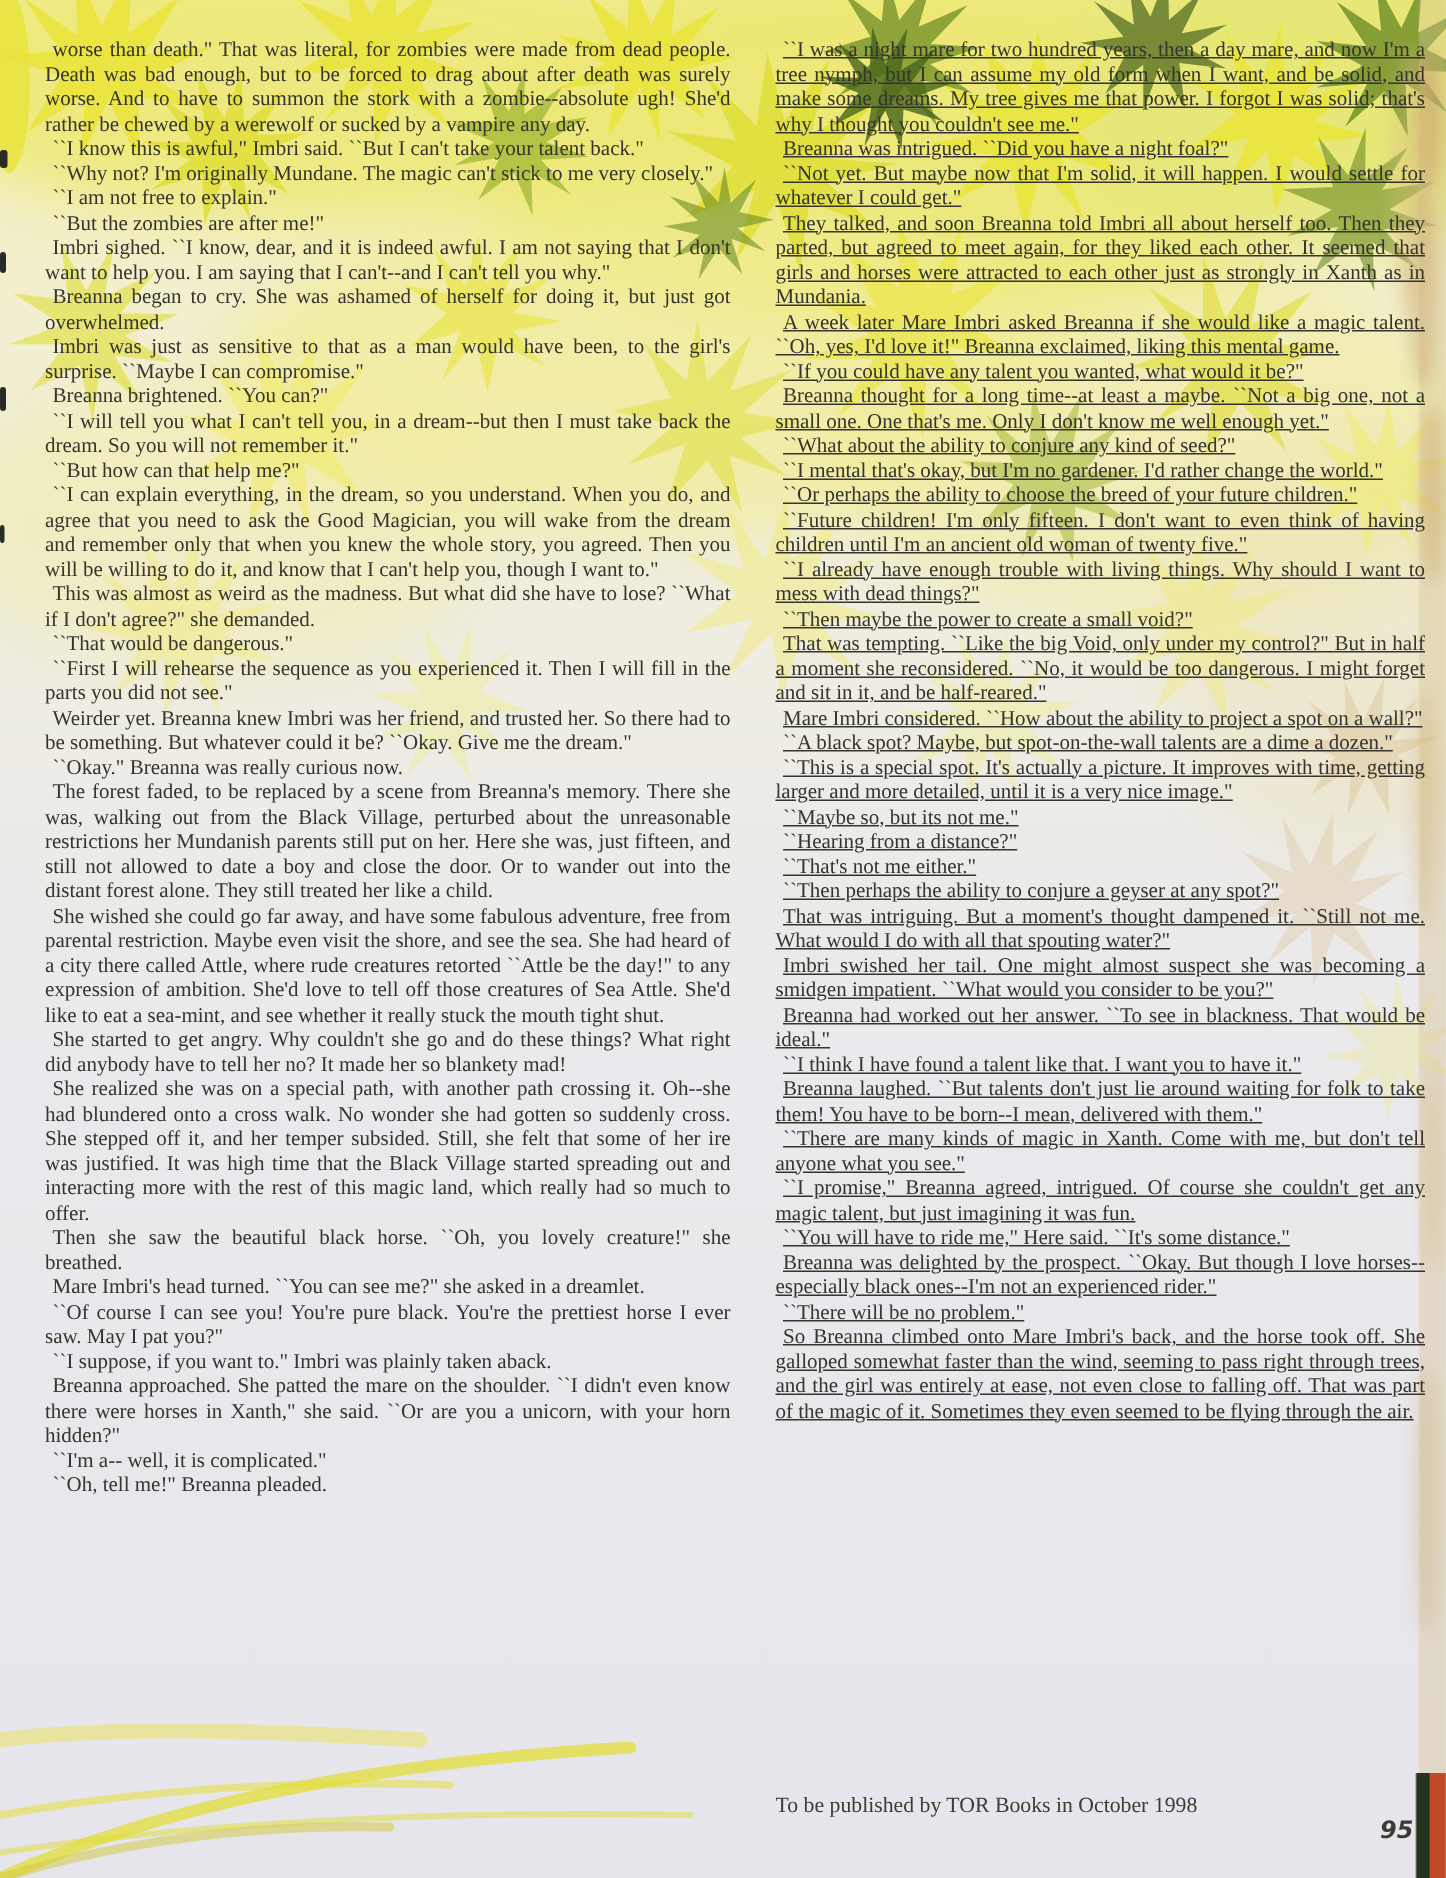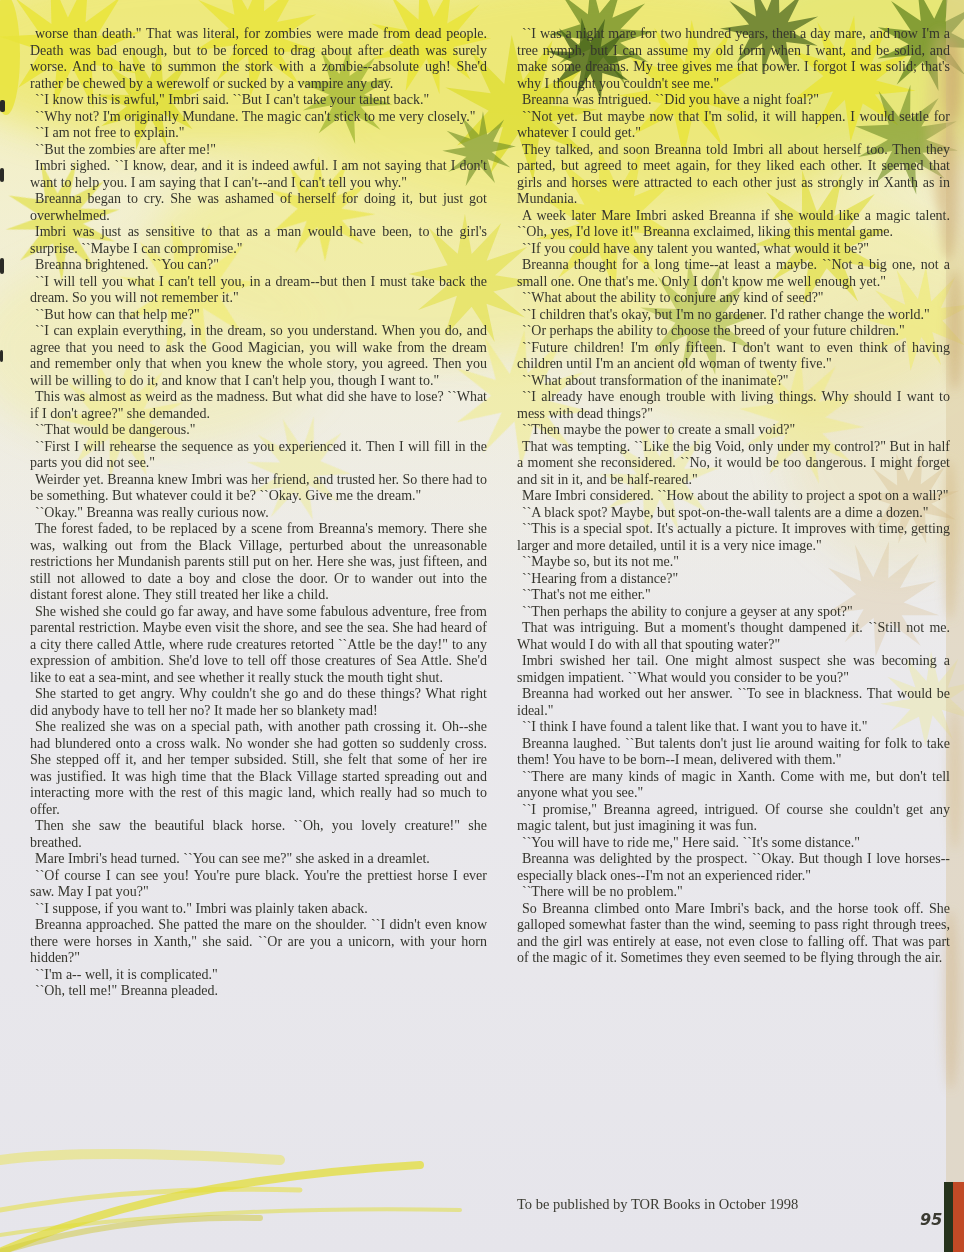--- a/index.html
+++ b/index.html
@@ -23,21 +23,21 @@
   }
   svg.decor { position: absolute; inset: 0; display: block; }
   .columns {
     position: absolute; left: 30px; top: 26px; width: 920px;
     display: flex; gap: 30px;
     color: #35352d;
     font-size: 14px; line-height: 16.5px;
   }
   .col { text-align: justify; }
   .col-left  { width: 457px; }
-  .col-right { width: 433px; }
+  .col-right { width: 433px; text-decoration: underline; }
   .para { margin: 0; text-indent: 5px; }
   .pub-note {
     position: absolute; left: 517px; top: 1196px; width: 433px;
     text-align: left; font-size: 14.5px; color: #3c3c33;
   }
   .page-number {
     position: absolute; left: 920px; top: 1210px; width: 30px;
     font-family: "DejaVu Sans", sans-serif;
     font-style: italic; font-weight: 600;
     font-size: 16px; color: #3b3b32;
@@ -166,24 +166,23 @@
       </section>
     <section class="col col-right">
         <p class="para">``I was a night mare for two hundred years, then a day mare, and now I'm a tree nymph, but I can assume my old form when I want, and be solid, and make some dreams. My tree gives me that power. I forgot I was solid; that's why I thought you couldn't see me."</p>
         <p class="para">Breanna was intrigued. ``Did you have a night foal?"</p>
         <p class="para">``Not yet. But maybe now that I'm solid, it will happen. I would settle for whatever I could get."</p>
         <p class="para">They talked, and soon Breanna told Imbri all about herself too. Then they parted, but agreed to meet again, for they liked each other. It seemed that girls and horses were attracted to each other just as strongly in Xanth as in Mundania.</p>
         <p class="para">A week later Mare Imbri asked Breanna if she would like a magic talent. ``Oh, yes, I'd love it!" Breanna exclaimed, liking this mental game.</p>
         <p class="para">``If you could have any talent you wanted, what would it be?"</p>
         <p class="para">Breanna thought for a long time--at least a maybe. ``Not a big one, not a small one. One that's me. Only I don't know me well enough yet."</p>
         <p class="para">``What about the ability to conjure any kind of seed?"</p>
-        <p class="para">``I children that's okay, but I'm no gardener. I'd rather change the world."</p>
+        <p class="para">``I mental that's okay, but I'm no gardener. I'd rather change the world."</p>
         <p class="para">``Or perhaps the ability to choose the breed of your future children."</p>
         <p class="para">``Future children! I'm only fifteen. I don't want to even think of having children until I'm an ancient old woman of twenty five."</p>
-        <p class="para">``What about transformation of the inanimate?"</p>
         <p class="para">``I already have enough trouble with living things. Why should I want to mess with dead things?"</p>
         <p class="para">``Then maybe the power to create a small void?"</p>
         <p class="para">That was tempting. ``Like the big Void, only under my control?" But in half a moment she reconsidered. ``No, it would be too dangerous. I might forget and sit in it, and be half-reared."</p>
         <p class="para">Mare Imbri considered. ``How about the ability to project a spot on a wall?"</p>
         <p class="para">``A black spot? Maybe, but spot-on-the-wall talents are a dime a dozen."</p>
         <p class="para">``This is a special spot. It's actually a picture. It improves with time, getting larger and more detailed, until it is a very nice image."</p>
         <p class="para">``Maybe so, but its not me."</p>
         <p class="para">``Hearing from a distance?"</p>
         <p class="para">``That's not me either."</p>
         <p class="para">``Then perhaps the ability to conjure a geyser at any spot?"</p>

